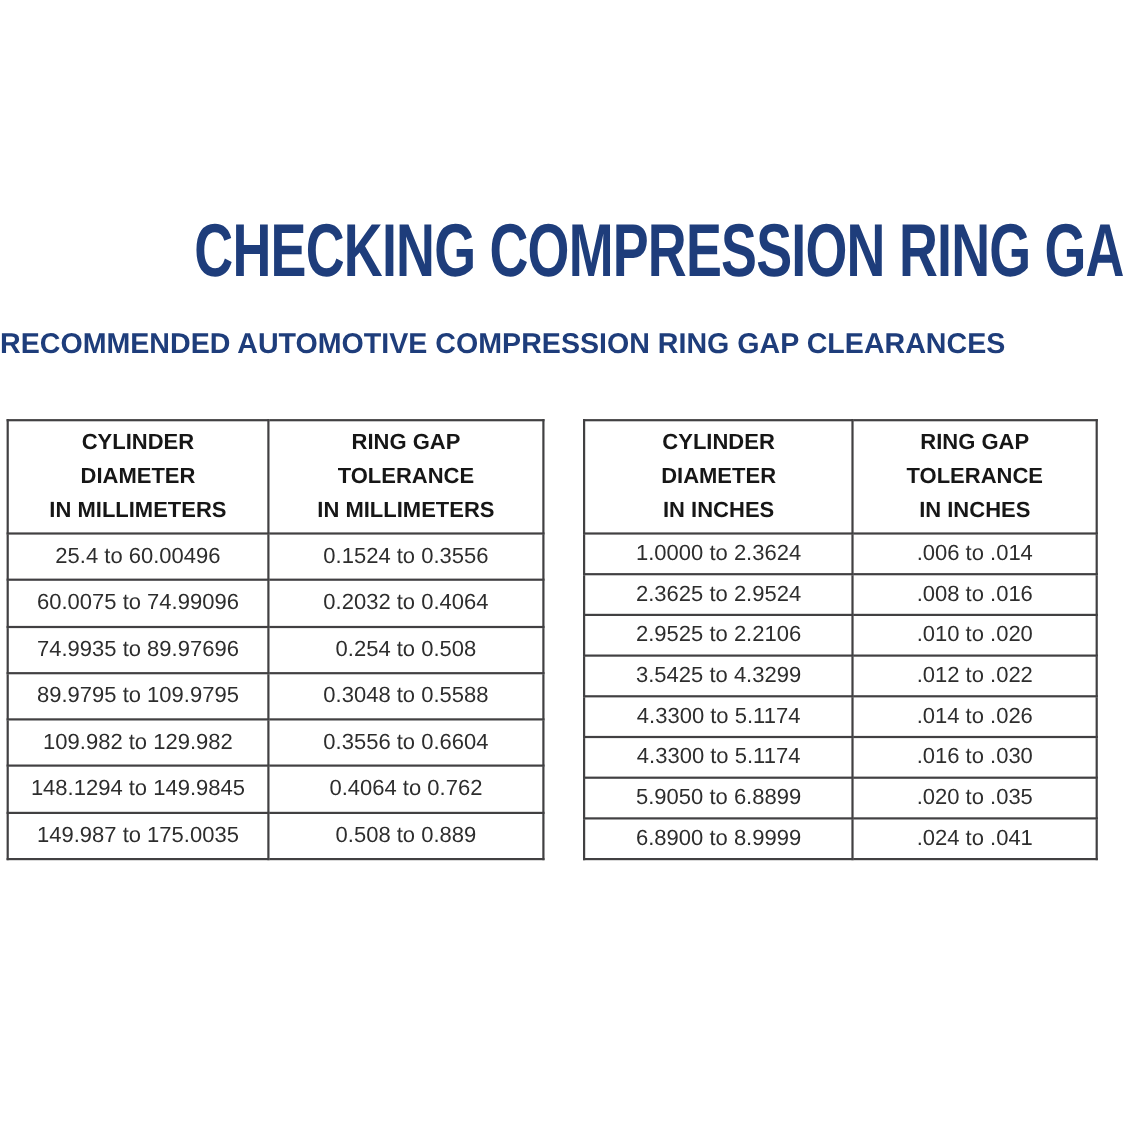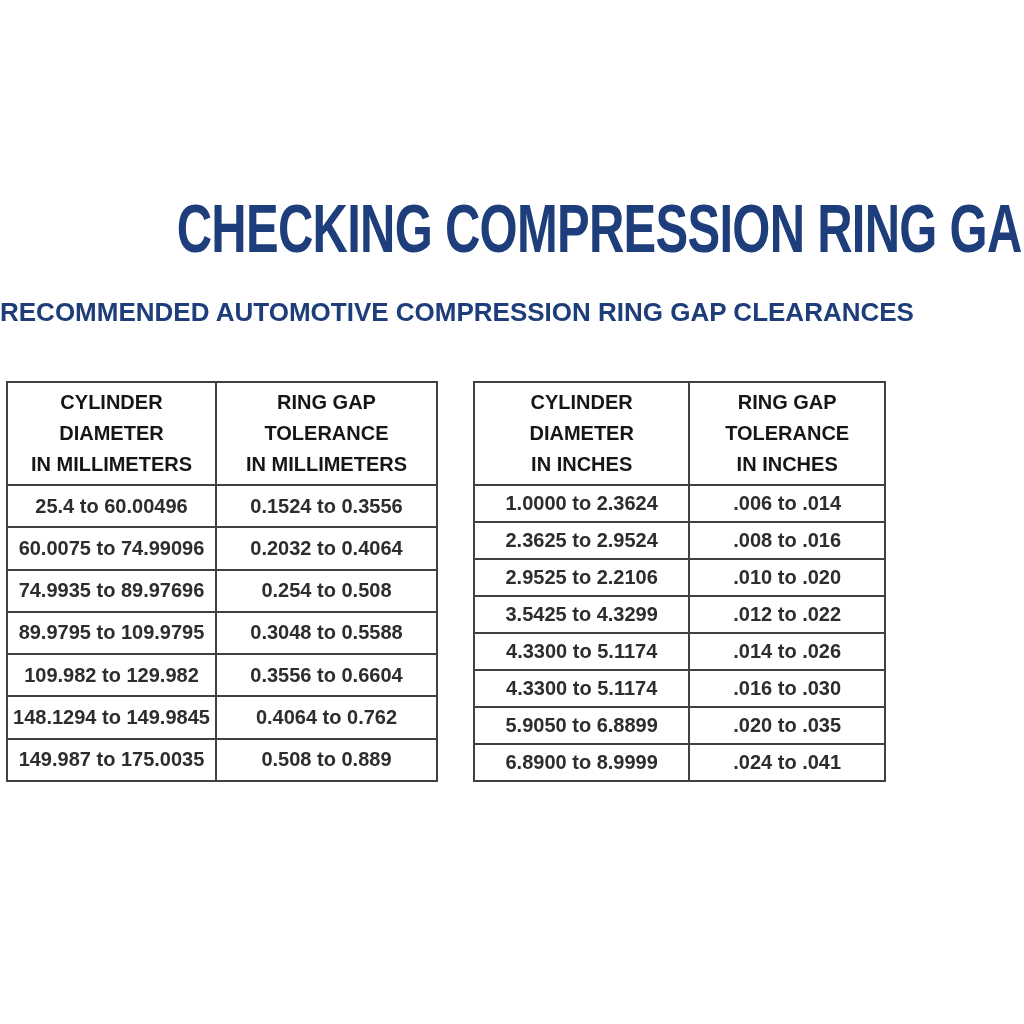--- a/index.html
+++ b/index.html
@@ -31,21 +31,21 @@
     position:absolute;top:299px;left:0;width:808px;
     text-align:center;white-space:nowrap;
   }
   .subtitle{
     display:inline-block;
     font-size:26px;font-weight:bold;line-height:1;
     color:var(--navy);
     letter-spacing:0px;
   }
   .tables-row{
-    position:absolute;top:381px;left:6px;width:880px;
+    position:absolute;top:381px;left:6px;width:992px;
     display:flex;gap:35px;
   }
   table.spec{
     border-collapse:collapse;
     table-layout:fixed;
     background:#ffffff;
   }
   table.left-table{width:500px;}
   table.right-table{width:478px;}
   table.spec th,table.spec td{
@@ -54,21 +54,21 @@
   }
   table.spec th{
     height:101px;
     font-size:20px;font-weight:bold;
     color:var(--header-text);
     line-height:31px;
     padding:4px 0;
   }
   table.spec td{
     height:37px;
-    font-size:20px;font-weight:bold;
+    font-size:20px;font-weight:normal;
     color:var(--cell-text);
   }
   th .hline{display:block;}
 </style>
 </head>
 <body>
 
 <div class="title-wrap">
   <span class="title">CHECKING COMPRESSION RING GAPS</span>
 </div>

